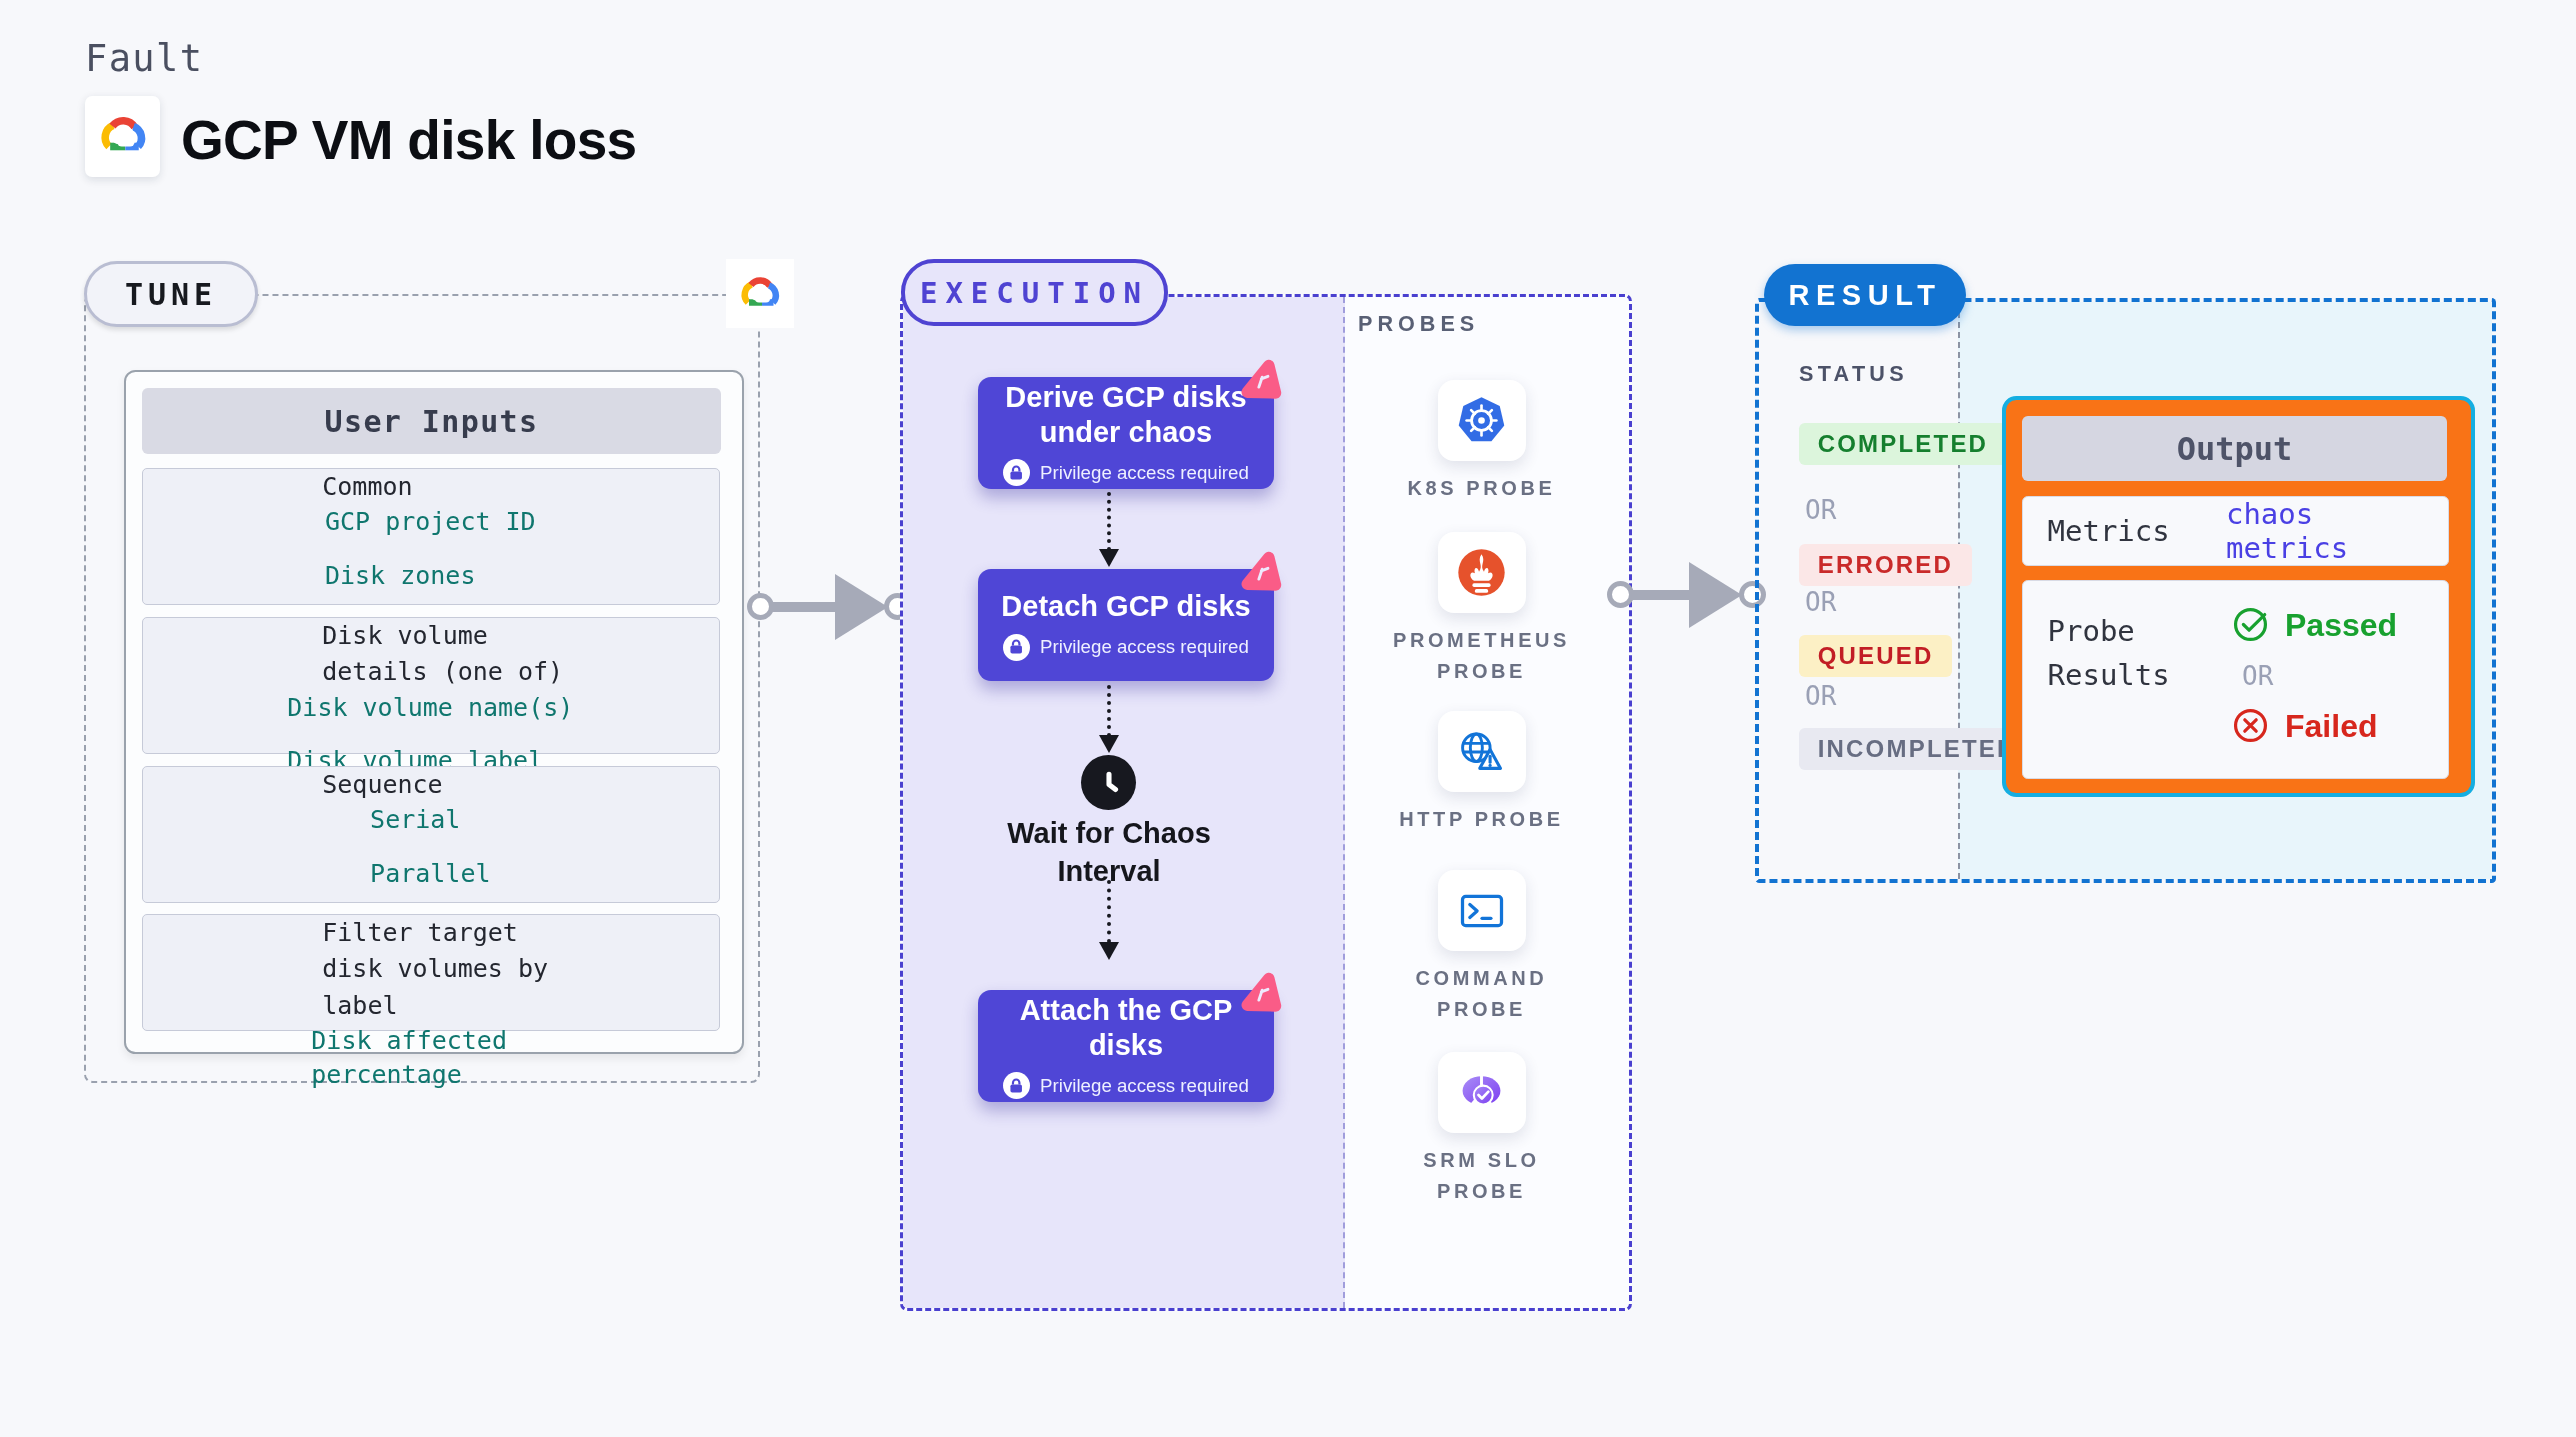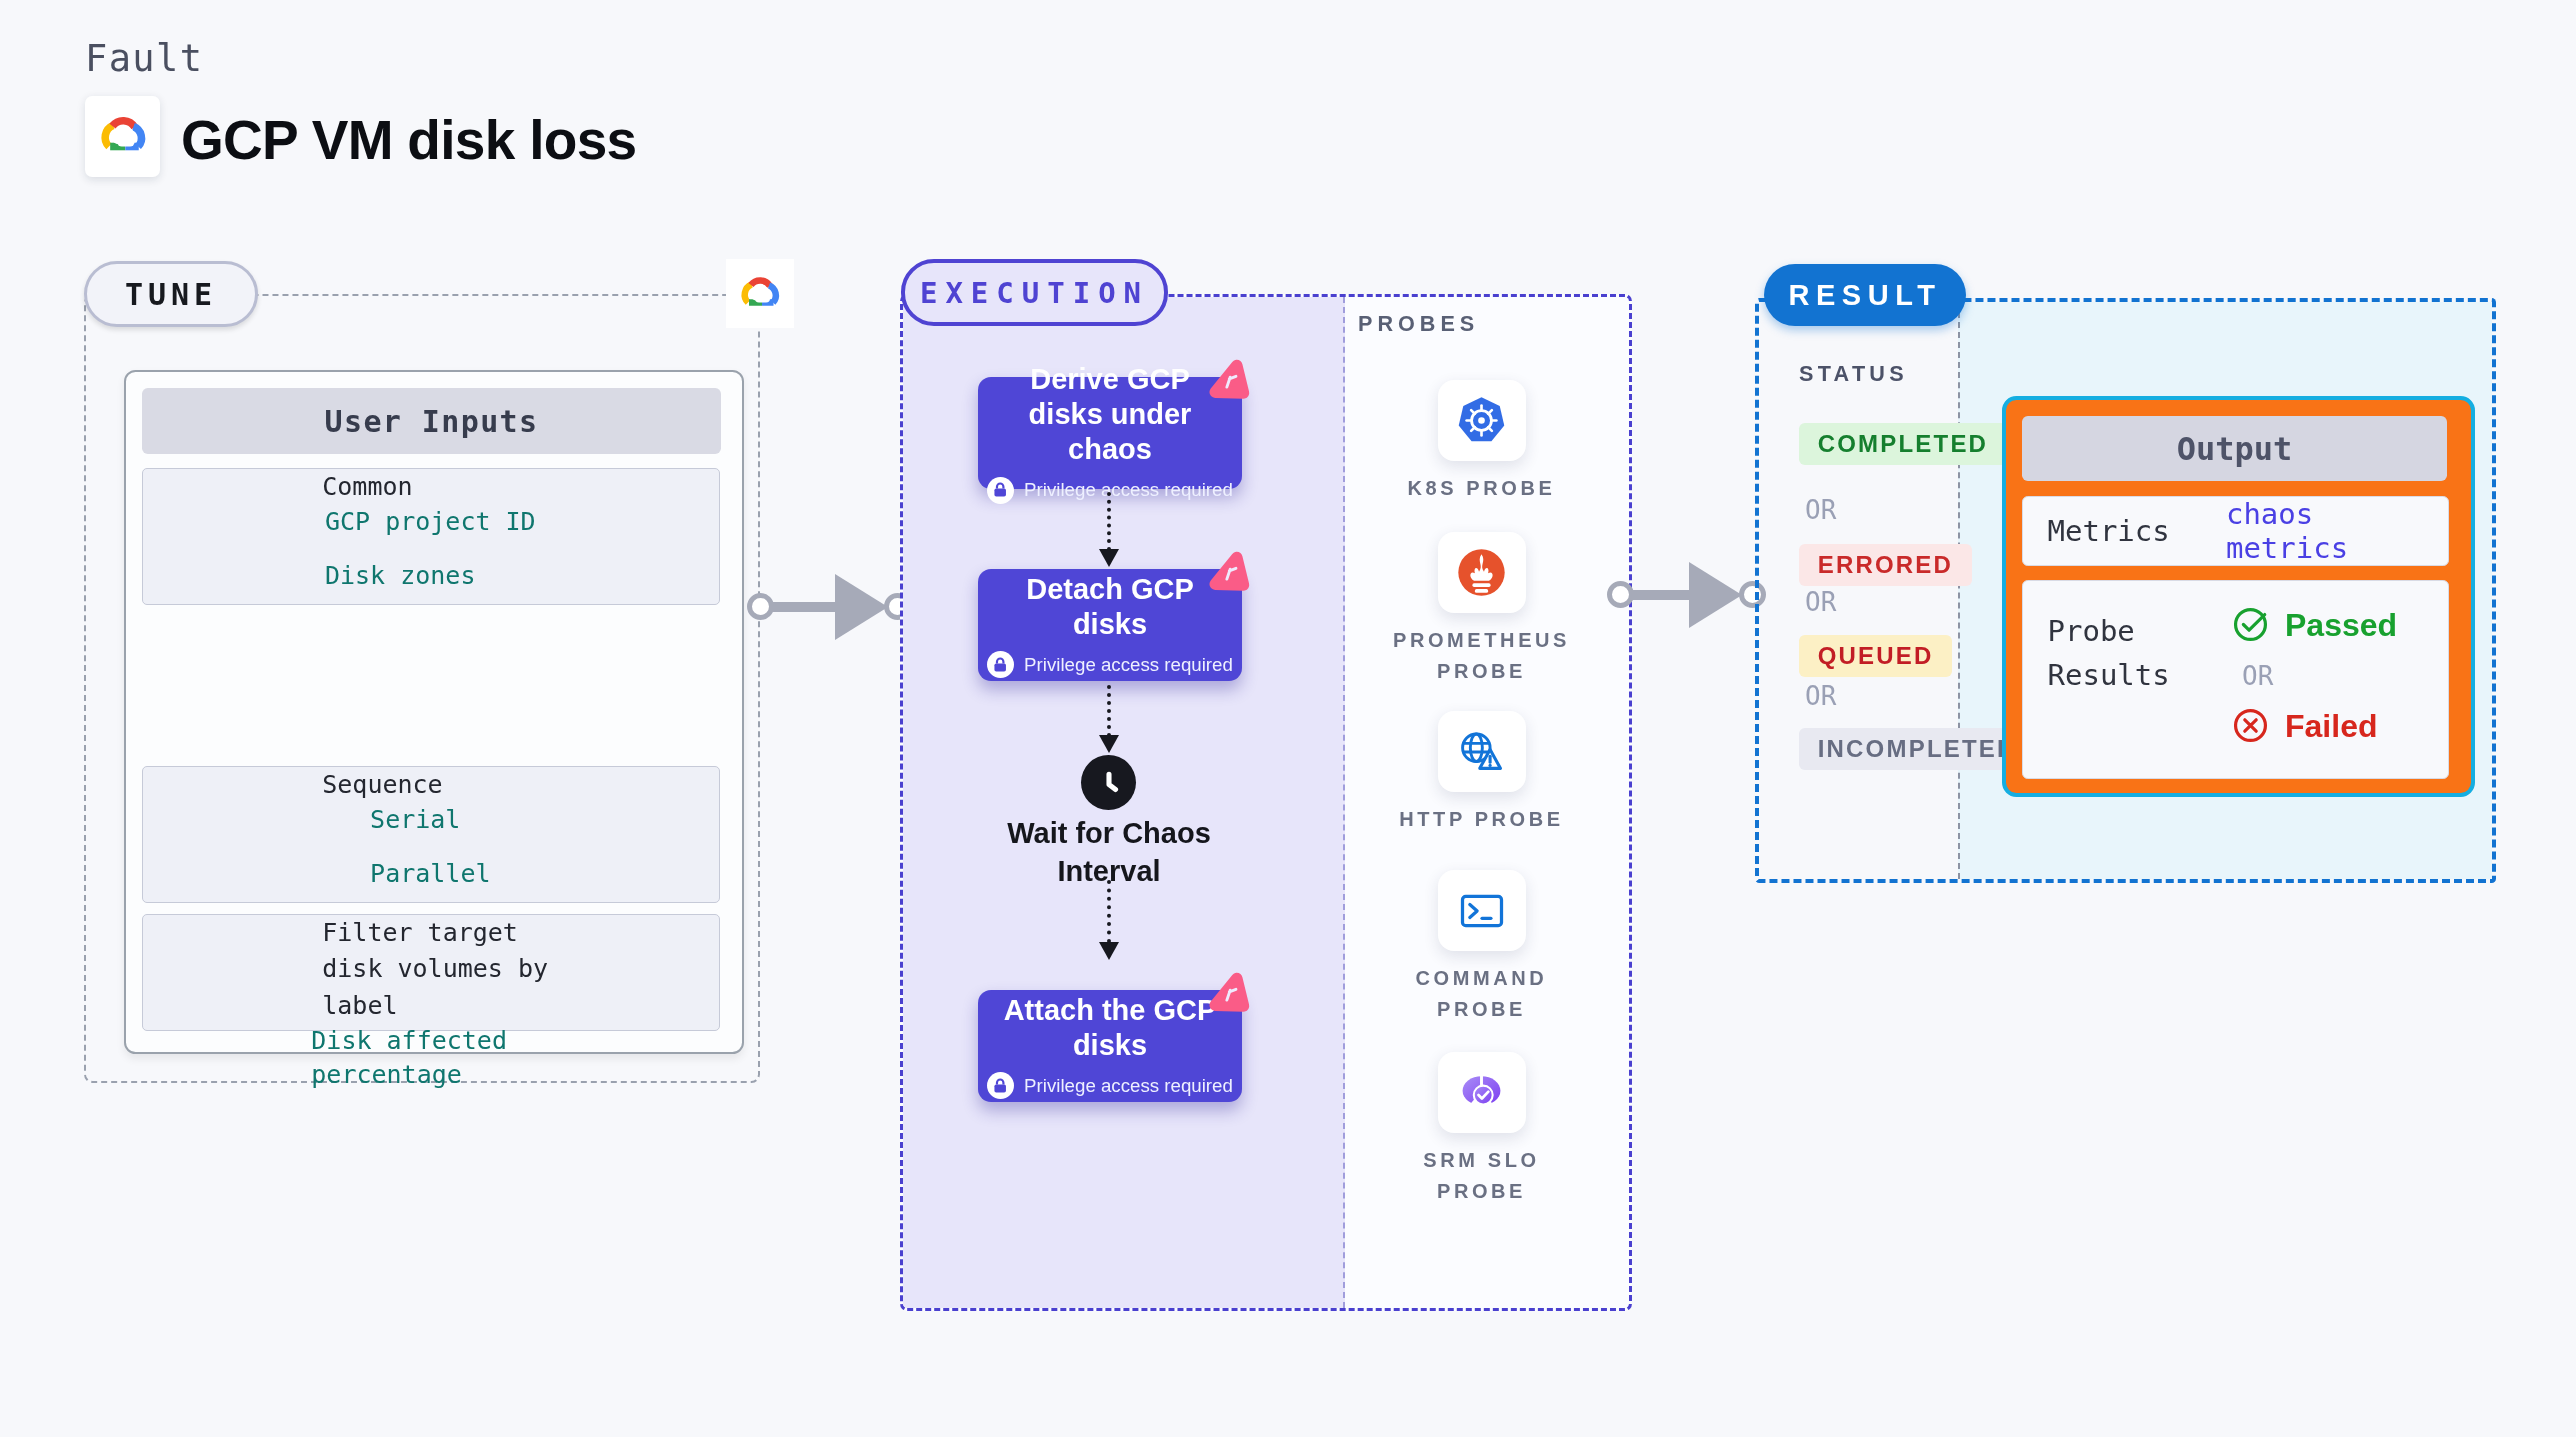--- a/index.html
+++ b/index.html
@@ -43,21 +43,21 @@
   
   .exec-box{left:900px;top:294px;width:726px;height:1011px;border:3.6px dashed #4a40cf;
             border-radius:7.2px;background:#fbfcff;}
   .exec-fill{left:0;top:0;bottom:0;width:440px;background:#e7e5fa;border-right:2.2px dashed #a09ddc;
              border-radius:4.3px 0 0 4.3px;}
   .exec-pill{left:901px;top:259px;width:259px;height:59px;background:#e7e5fa;border:4.3px solid #4f43d2;
              border-radius:33px;display:flex;align-items:center;justify-content:center;
              font-size:29px;font-weight:700;letter-spacing:8px;color:#4f43d2;text-align:right;}
   .probes-label{left:1358px;top:311px;font-size:21.6px;font-weight:700;letter-spacing:5px;color:#596075;}
 
-  .node{left:978px;width:264px;height:112px;background:#4f46d6;border-radius:13px;
+  .node{left:978px;width:296px;height:112px;background:#4f46d6;border-radius:13px;
         box-shadow:0 8.6px 16px rgba(40,30,150,.30);display:flex;flex-direction:column;
         align-items:center;justify-content:center;gap:10px;}
   .node-title{color:#fff;font-size:29px;font-weight:700;text-align:center;line-height:1.2;padding:0 17.3px;}
   .node-badge{display:flex;align-items:center;gap:10px;}
   .node-badge-text{color:#eef0ff;font-size:18.7px;}
   .lock-wrap{width:27px;height:27px;background:#fff;border-radius:50%;display:flex;
              align-items:center;justify-content:center;}
   .pink-icon{right:-13px;top:-23px;width:53px;height:53px;}
 
   .dotline{left:1107px;width:0;border-left:4.3px dotted #17181f;}
@@ -146,20 +146,27 @@
   </div>
 
   <div class="abs ui-card">
     <div class="abs ui-header mono">User Inputs</div>
 
     <div class="abs ui-row" style="top:96px;height:135px;">
       <div class="ui-row-label mono">Common</div>
       <div class="ui-row-values">
         <div class="ui-val mono">GCP project ID</div>
         <div class="ui-val mono">Disk zones</div>
+      </div>
+    </div>
+    <div class="abs ui-row" style="top:245px;height:135px;">
+      <div class="ui-row-label mono">Disk volume details (one of)</div>
+      <div class="ui-row-values">
+        <div class="ui-val mono">Disk volume name(s)</div>
+        <div class="ui-val mono">Disk volume label</div>
       </div>
     </div>
     <div class="abs ui-row" style="top:394px;height:135px;">
       <div class="ui-row-label mono">Sequence</div>
       <div class="ui-row-values">
         <div class="ui-val mono">Serial</div>
         <div class="ui-val mono">Parallel</div>
       </div>
     </div>
     <div class="abs ui-row" style="top:542px;height:115px;">

